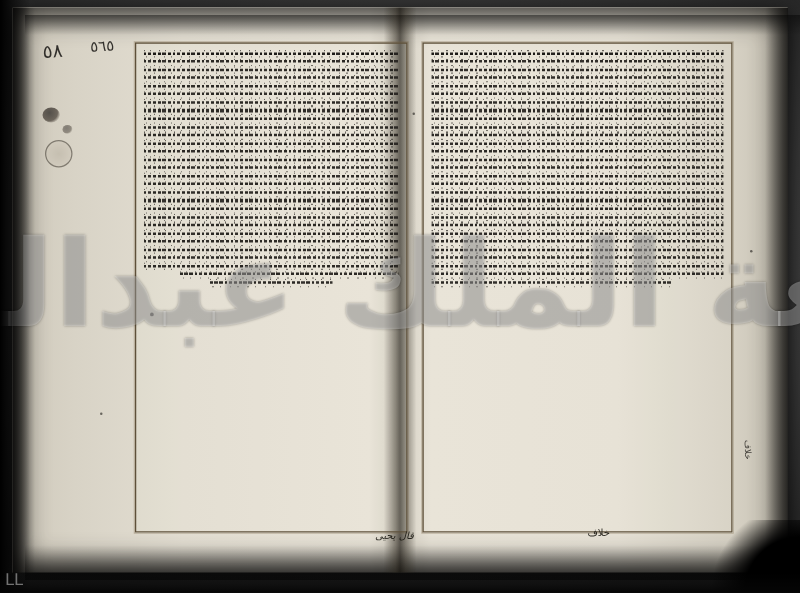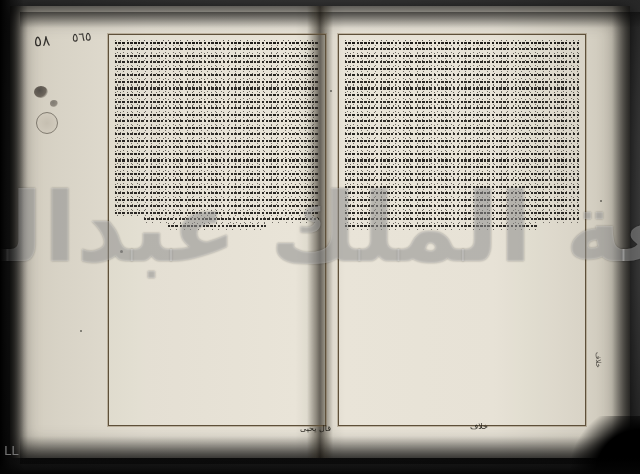--- a/index.html
+++ b/index.html
@@ -118,21 +118,21 @@
   .margin-note{
     position:absolute;font-size:7px;color:#1b1815;line-height:1.15;
     writing-mode:vertical-rl;opacity:.8;
   }
   .margin-note.right{left:594px;top:352px;}
   .catch{
     position:absolute;font-size:8px;color:#17150f;opacity:.9;
     font-family:"DejaVu Serif",serif;
   }
   .catch.r{left:470px;top:422px;}
-  .catch.l{left:300px;top:424px;}
+  .catch.l{left:300px;top:424px;font-style:italic;}
 
   
   .watermark{
     position:absolute;left:0;top:168px;width:640px;height:120px;
     display:flex;align-items:center;justify-content:center;
     font-family:"DejaVu Sans",sans-serif;
     font-size:96px;font-weight:bold;color:rgba(255,255,255,.30);
     text-shadow:0 0 2px rgba(0,0,0,.35);
     letter-spacing:2px;direction:rtl;
     pointer-events:none;
@@ -145,21 +145,21 @@
   }
   .spine-shadow{
     position:absolute;left:0;top:0;width:24px;height:474px;
     background:linear-gradient(90deg,#000,rgba(0,0,0,0));
   }
   .bot-strip{
     position:absolute;left:0;bottom:0;width:640px;height:16px;
     background:linear-gradient(0deg,#050505,rgba(5,5,5,0));
   }
   .tiny-label{
-    position:absolute;left:4px;bottom:16px;color:#8d8d8d;font-size:13px;opacity:.8;
+    position:absolute;left:4px;bottom:2px;color:#8d8d8d;font-size:13px;opacity:.8;
   }
   .speck{position:absolute;background:#1d1a17;border-radius:50%;opacity:.6;}
 </style>
 </head>
 <body>
 
 <div id="scan">
 
   <div class="bg-dark"></div>
 

